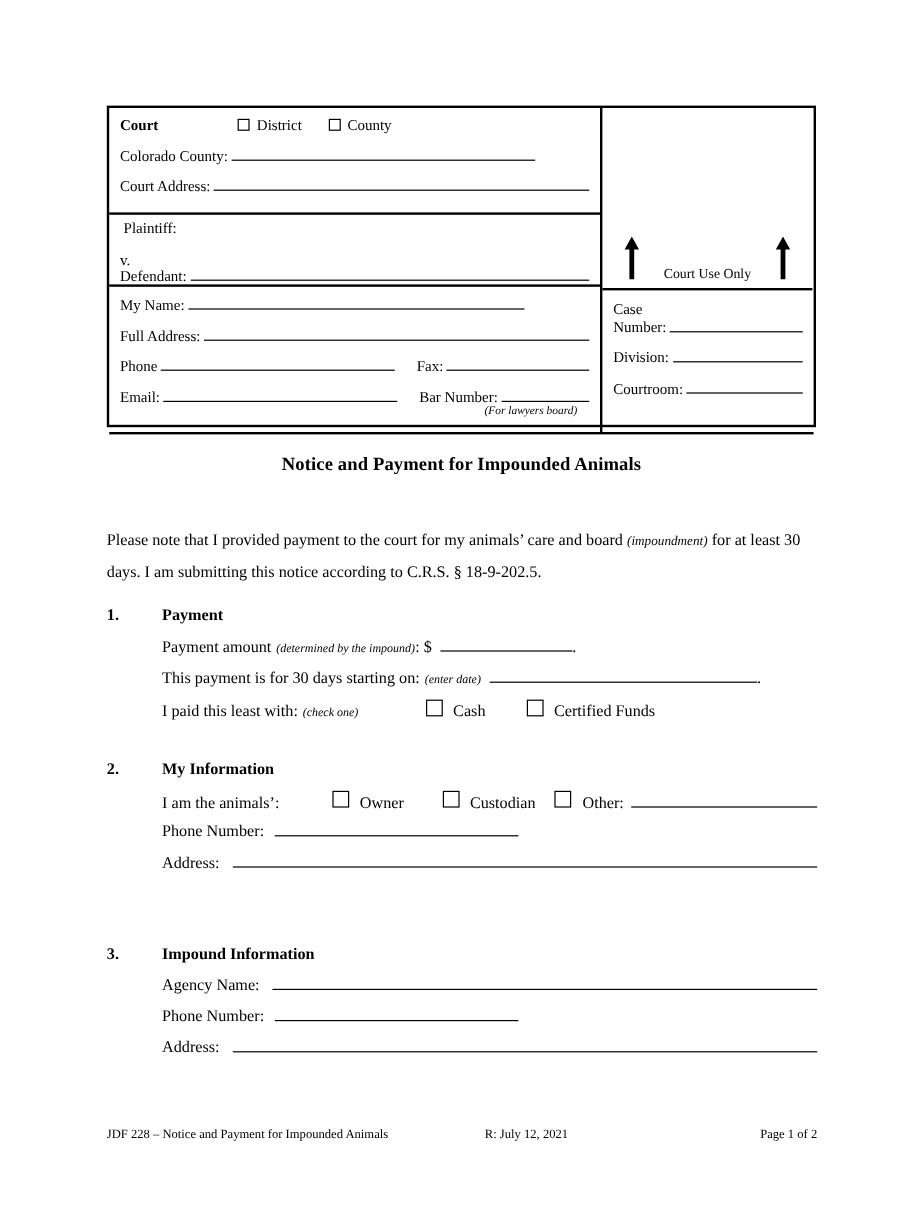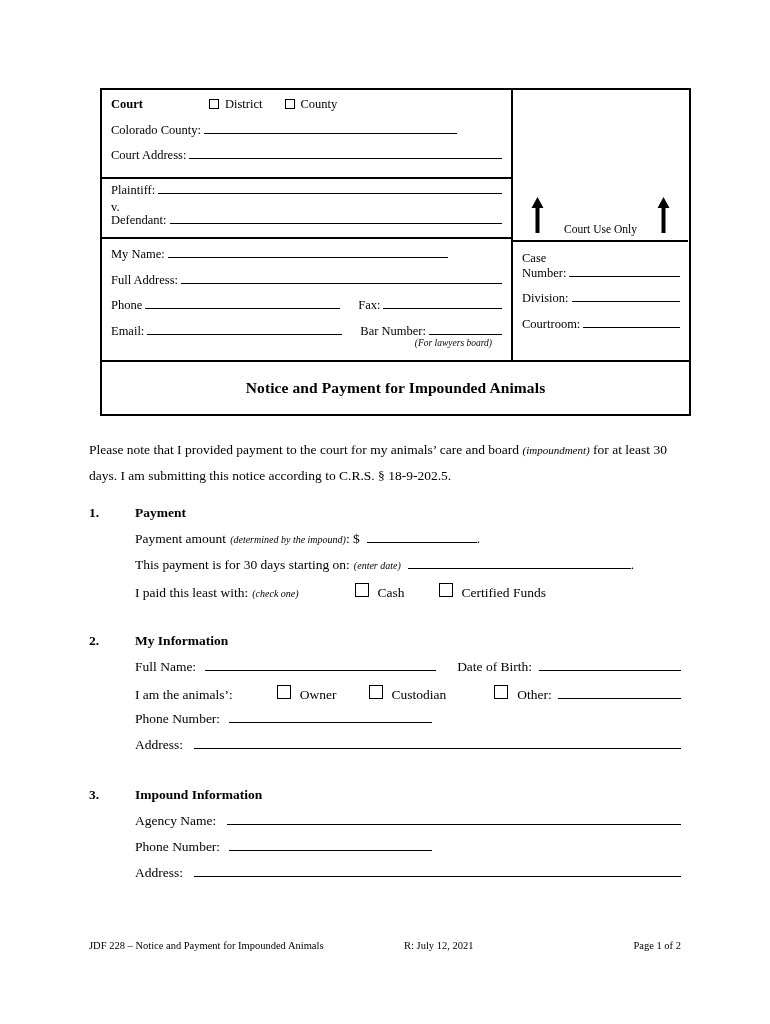--- a/index.html
+++ b/index.html
@@ -20,24 +20,24 @@
     position: absolute;
     left: 0; top: 0;
     width: 770px;
     height: 1024px;
     background: #ffffff;
   }
 
   
   .caption-box {
     position: absolute;
-    left: 100px;
+    left: 89px;
     top: 88px;
     width: 591px;
-    height: 328px;
+    height: 268px;
     border: 2.5px solid #000;
     box-sizing: border-box;
     text-decoration: underline;
   }
   .caption-grid {
     position: absolute;
     left: 0; top: 0; right: 0; bottom: 0;
   }
 
   
@@ -285,21 +285,21 @@
             <span class="rule" style="width:253px;"></span>
           </div>
 
           <div class="cline">
             <span class="lbl">Court Address:</span>
             <span class="rule rule-grow"></span>
           </div>
         </div>
 
         <div class="blk-parties">
-          <div class="cline" style="margin-bottom:4px;">
+          <div class="cline" style="margin-bottom:4px;flex-direction:column;">
             <span class="lbl">Plaintiff:</span>
             <span class="rule rule-grow"></span>
           </div>
           <div class="cline" style="margin-bottom:1px;">
             <span class="lbl">v.</span>
           </div>
           <div class="cline">
             <span class="lbl">Defendant:</span>
             <span class="rule rule-grow"></span>
           </div>
@@ -414,38 +414,32 @@
     </div>
   </div>
 
   <div class="section" id="section-2">
     <div class="sec-head">
       <span class="sec-num">2.</span>
       <span>My Information</span>
     </div>
     <div class="sec-body">
 
-      <div class="frow">
-        <span class="lbl">Full Name:</span>
-        <span class="rule" style="width:231px; margin-left:9px;"></span>
-        <span class="lbl" style="margin-left:21px;">Date of Birth:</span>
-        <span class="rule rule-grow" style="margin-left:7px;"></span>
-      </div>
 
       <div class="frow">
         <span class="lbl">I am the animals’:</span>
         <span class="chk-opt" style="margin-left:44px;">
           <span class="cbox-lg"></span>
             <span>Owner</span>
         </span>
         <span class="chk-opt" style="margin-left:32px;">
           <span class="cbox-lg"></span>
             <span>Custodian</span>
         </span>
-        <span class="chk-opt" style="margin-left:48px; flex:1 1 auto;">
+        <span class="chk-opt" style="margin-left:16px; flex:1 1 auto;">
           <span class="cbox-lg"></span>
             <span>Other:</span>
           <span class="rule rule-grow" style="margin-left:6px;"></span>
         </span>
       </div>
 
       <div class="frow">
         <span class="lbl">Phone Number:</span>
         <span class="rule" style="width:203px; margin-left:9px;"></span>
       </div>

